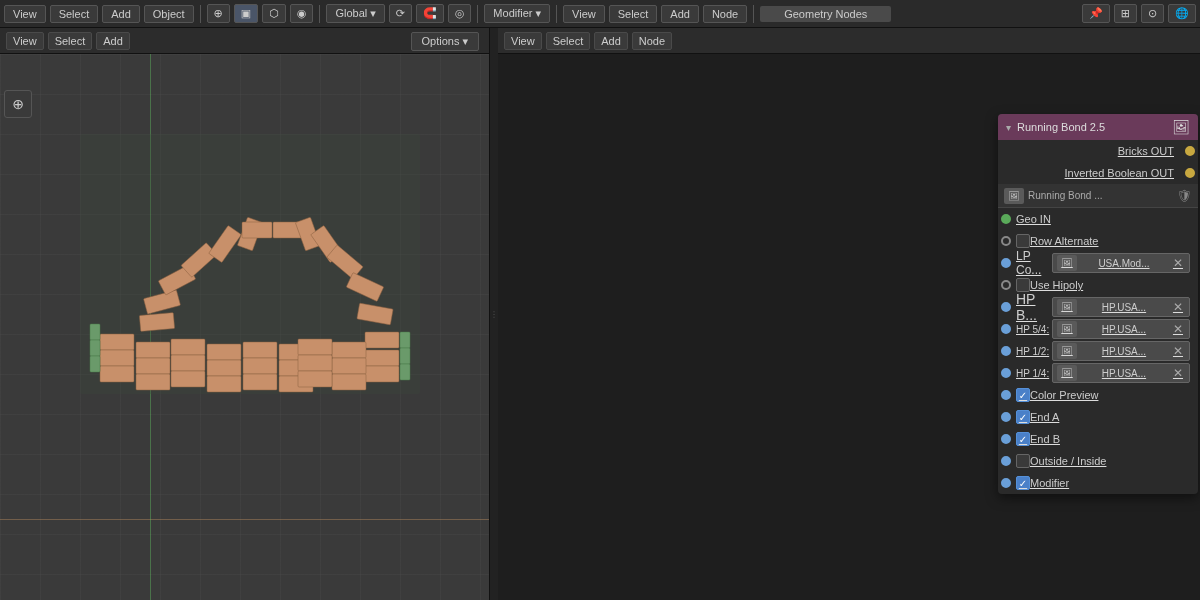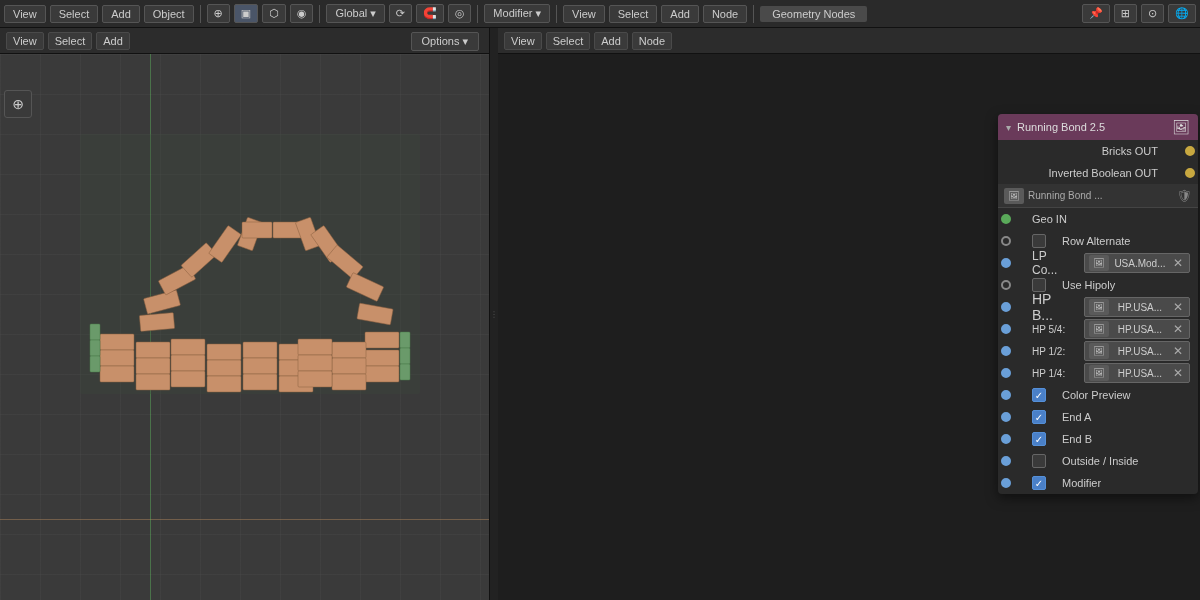--- a/index.html
+++ b/index.html
@@ -46,21 +46,21 @@
       padding: 2px 6px;
       font-size: 11px;
       cursor: pointer;
       border-radius: 2px;
     }
     .toolbar-active {
       background: #4a5568;
     }
     .geo-nodes-label {
       background: #4a4a4a;
-      padding: 2px 12px;
+      padding: 2px 24px;
       border-radius: 2px;
       font-size: 11px;
       color: #ccc;
     }
     .spacer { flex: 1; }
 
     
     .main-area {
       display: flex;
       height: 572px;
@@ -177,22 +177,23 @@
     }
     .node-icon {
       font-size: 14px;
       cursor: pointer;
     }
     .node-row {
       display: flex;
       align-items: center;
       height: 22px;
       padding: 4px 8px;
-      gap: 16px;
+      gap: 0;
       position: relative;
+      text-decoration: underline;
     }
     .socket {
       width: 10px;
       height: 10px;
       border-radius: 50%;
       border: 2px solid #888;
       flex-shrink: 0;
     }
     .socket-connected {
       background: #6a9fd8;

